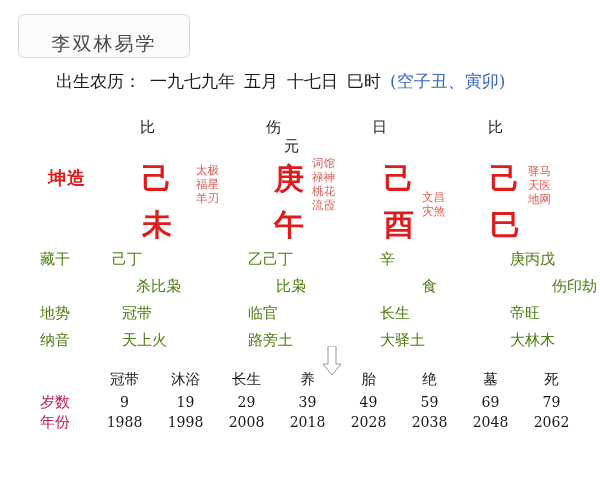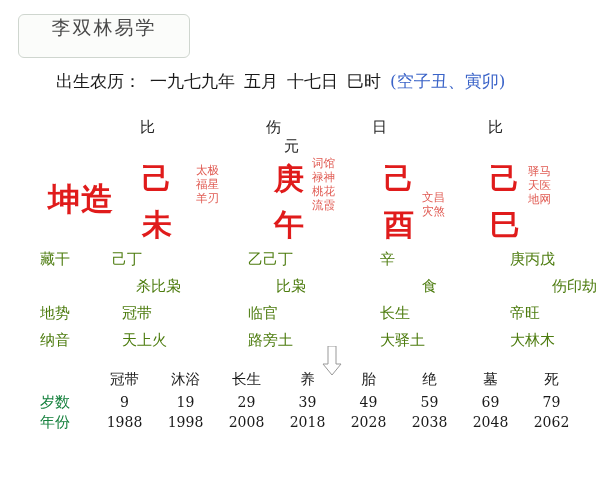--- a/index.html
+++ b/index.html
@@ -24,21 +24,21 @@
   .logo-box {
     position: absolute;
     left: 18px;
     top: 14px;
     width: 170px;
     height: 42px;
     border: 1px solid #cfd6cf;
     border-radius: 6px;
     background: #fbfcfa;
     display: flex;
-    align-items: flex-start;
+    align-items: flex-end;
     justify-content: center;
   }
   .logo-text {
     font-family: "DejaVu Serif", "Liberation Serif", serif;
     font-size: 19px;
     color: #4a4a4a;
     letter-spacing: 2px;
   }
   
   .birth-line {
@@ -76,22 +76,22 @@
   .ten-1 span { margin-left: 100px; }
   
   .pillar-body {
     position: relative;
     height: 110px;
     margin-top: 2px;
   }
   .kunzao {
     position: absolute;
     left: 8px;
-    top: 36px;
-    font-size: 32px;
+    top: 24px;
+    font-size: 18px;
     font-weight: bold;
     color: #e01b1b;
     font-family: "DejaVu Serif", "Liberation Serif", serif;
     letter-spacing: 1px;
   }
   .pillar {
     position: absolute;
     top: 0;
     width: 132px;
     height: 110px;
@@ -169,21 +169,21 @@
   }
   .dy-row {
     display: flex;
     align-items: baseline;
   }
   .dy-label {
     flex: 0 0 54px;
     font-size: 15px;
     color: #e01b1b;
   }
-  .dy-label.blk { color: #15803d; }
+  .dy-label.blk { color: #be185d; }
   .dy-cell {
     flex: 0 0 61px;
     text-align: center;
     font-size: 15px;
   }
   .dy-gz {
     font-size: 17px;
     font-weight: bold;
     padding-bottom: 2px;
   }

